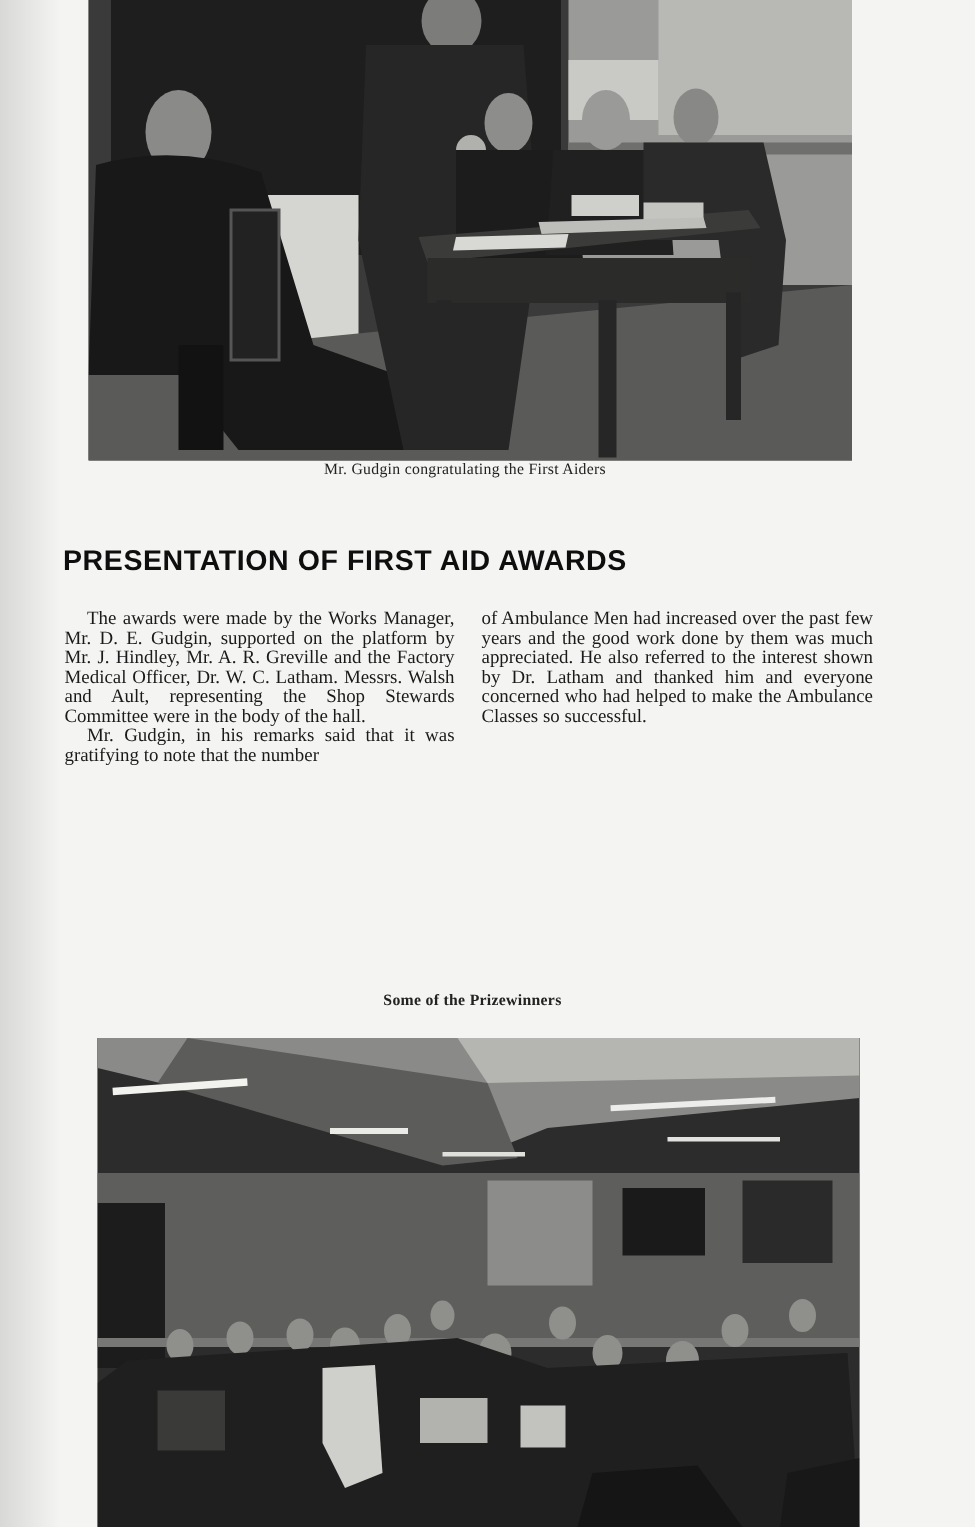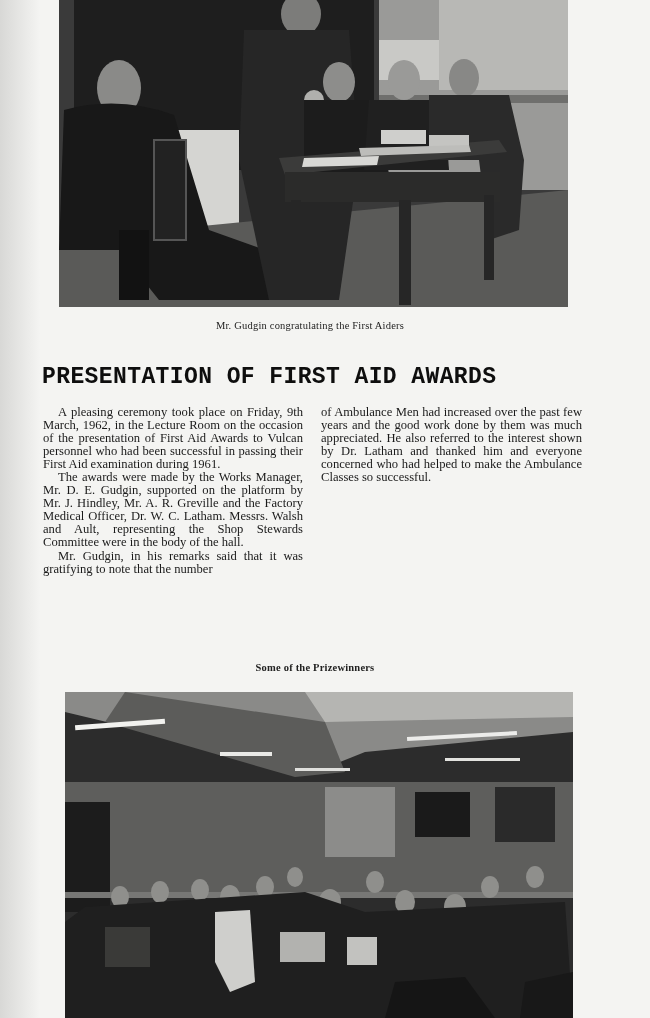--- a/index.html
+++ b/index.html
@@ -18,27 +18,27 @@
     background: #2a2a2a;
   }
   .photo-top { left: 59px; top: 0; width: 509px; height: 307px; }
   .photo-bottom { left: 65px; top: 692px; width: 508px; height: 326px; }
   .photo svg { display: block; width: 100%; height: 100%; }
 
   .caption {
     position: absolute; left: 0; width: 620px; text-align: center;
     font-size: 10.5px; letter-spacing: 0.2px; color: #222;
   }
-  .caption-top { top: 320px; }
+  .caption-top { top: 308px; }
   .caption-bottom { top: 662px; left: 0; width: 630px; font-weight: bold; }
 
   .title {
     position: absolute; left: 42px; top: 364px;
-    font-family: Liberation Mono, monospace;
-    font-weight: bold; font-size: 23px; letter-spacing: 0.4px;
+    font-family: Liberation Sans, sans-serif;
+    font-weight: bold; font-size: 19px; letter-spacing: 0.4px;
     color: #0e0e0e; white-space: nowrap;
   }
 
   .col {
     position: absolute; top: 406px;
     font-size: 12.6px; line-height: 13.05px;
     text-align: justify; color: #1a1a1a;
   }
   .col-left { left: 43px; width: 260px; }
   .col-right { left: 321px; width: 261px; }
@@ -94,21 +94,20 @@
     <rect x="370" y="135" width="40" height="12" fill="#c4c4c1"></rect>
     <polygon points="300,148 410,145 412,152 302,156" fill="#bdbdba"></polygon>
   </svg>
 </div>
 
 <div class="caption caption-top">Mr. Gudgin congratulating the First Aiders</div>
 
 <h1 class="title" style="margin:0;">PRESENTATION OF FIRST AID AWARDS</h1>
 
 <div class="col col-left">
-  <p>A pleasing ceremony took place on Friday, 9th March, 1962, in the Lecture Room on the occasion of the presentation of First Aid Awards to Vulcan personnel who had been successful in passing their First Aid examination during 1961.</p>
   <p>The awards were made by the Works Manager, Mr. D. E. Gudgin, supported on the platform by Mr. J. Hindley, Mr. A. R. Greville and the Factory Medical Officer, Dr. W. C. Latham. Messrs. Walsh and Ault, representing the Shop Stewards Committee were in the body of the hall.</p>
   <p>Mr. Gudgin, in his remarks said that it was gratifying to note that the number</p>
 </div>
 
 <div class="col col-right">
   <p class="cont">of Ambulance Men had increased over the past few years and the good work done by them was much appreciated. He also referred to the interest shown by Dr. Latham and thanked him and everyone concerned who had helped to make the Ambulance Classes so successful.</p>
 </div>
 
 <div class="caption caption-bottom">Some of the Prizewinners</div>
 

